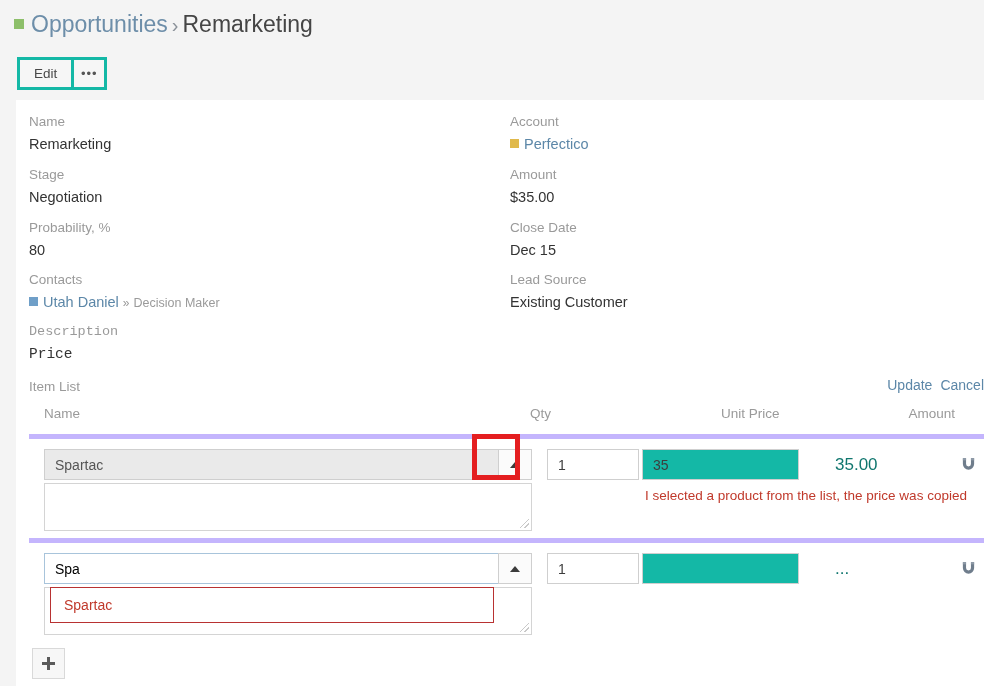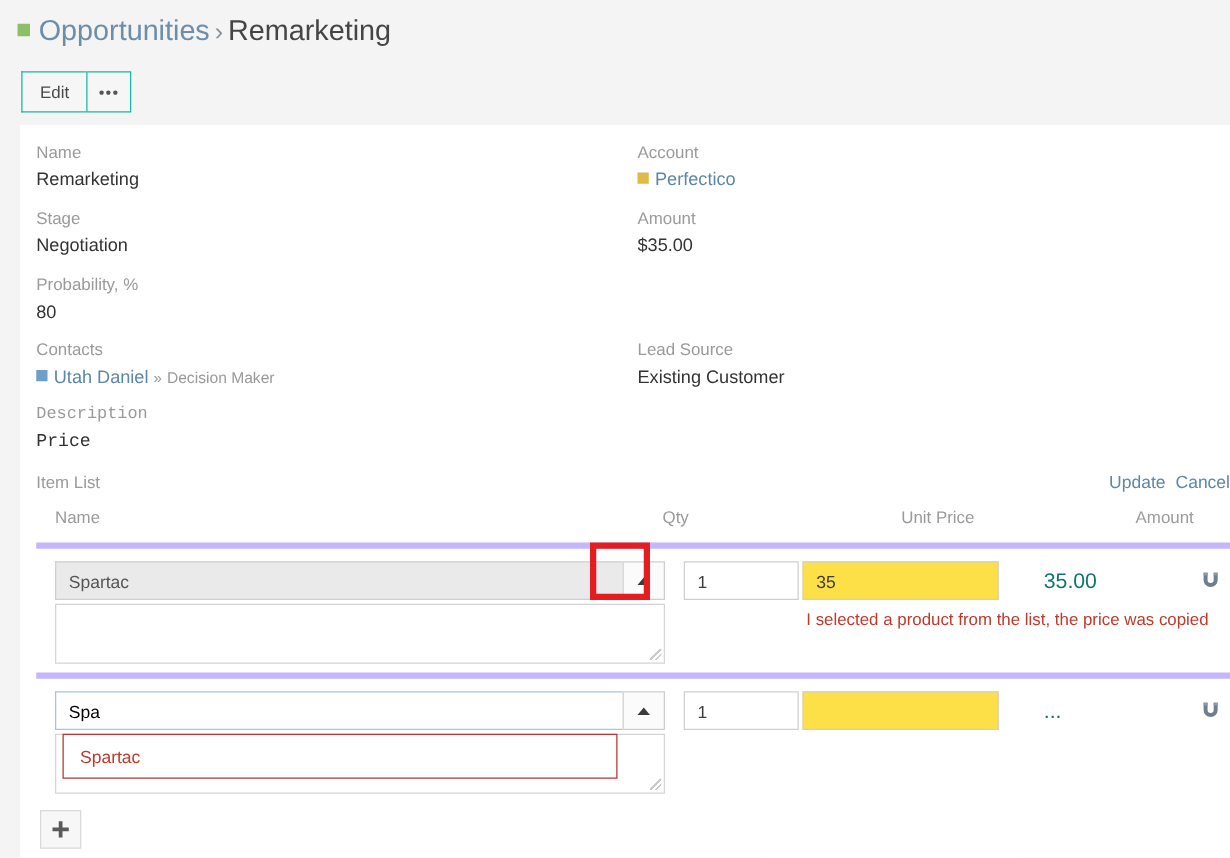--- a/index.html
+++ b/index.html
@@ -25,21 +25,21 @@
   .sq-yellow { background: #e0b94b; }
   .sq-blue { background: #6f9fc8; }
   #crumb-parent { color: #6d8ea9; }
   #crumb-sep { color: #8a9199; margin: 0 4px; font-size: 20px; }
   #crumb-current { color: #454545; }
 
   
   #toolbar { position: absolute; left: 17px; top: 57px; display: flex; }
   .tb-btn {
     height: 33px; background: #f6f6f6;
-    border: 1px solid #14b8a6;
+    border: 3px solid #14b8a6;
     color: #484848; font-size: 13.5px;
     display: flex; align-items: center; justify-content: center;
     cursor: pointer;
   }
   #edit-button { padding: 0 14px; border-right: none; }
   #more-button { width: 36px; letter-spacing: 1px; font-size: 13px; color: #555; }
 
   
   #panel {
     position: absolute; left: 16px; top: 100px;
@@ -122,21 +122,21 @@
   .qty-input {
     position: absolute; left: 518px; top: 10px;
     width: 92px; height: 31px;
     border: 1px solid #cfcfcf; background: #fff;
     font-size: 14px; color: #3d3d3d; padding: 0 10px; outline: none;
     font-family: "Liberation Sans", sans-serif;
   }
   .unit-input {
     position: absolute; left: 613px; top: 10px;
     width: 157px; height: 31px;
-    border: 1px solid #cfcfcf; background: #fde047;
+    border: 1px solid #cfcfcf; background: #14b8a6;
     font-size: 14px; color: #3d3d3d; padding: 0 10px; outline: none;
     font-family: "Liberation Sans", sans-serif;
   }
   .amt-cell {
     position: absolute; left: 806px; top: 10px; width: 120px;
     height: 31px; line-height: 31px; text-align: left;
     font-size: 17px; color: #0f766e;
   }
   .row-icons {
     position: absolute; left: 932px; top: 10px;
@@ -234,20 +234,24 @@
     <div class="f-value">
       <span class="sq sq-yellow" style="width:9px;height:9px;vertical-align:1px;margin-right:5px;"></span><span class="lnk">Perfectico</span>
     </div>
   </div>
 
   <div class="field" style="left:494px; top:66px;">
     <div class="f-label">Amount</div>
     <div class="f-value">$35.00</div>
   </div>
 
+  <div class="field" style="left:494px; top:119px;">
+    <div class="f-label">Close Date</div>
+    <div class="f-value">Dec 15</div>
+  </div>
 
   <div class="field" style="left:494px; top:171px;">
     <div class="f-label">Lead Source</div>
     <div class="f-value">Existing Customer</div>
   </div>
 
   <div id="itemlist-head">
     <span id="itemlist-title">Item List</span>
     <span id="itemlist-actions">
       <span>Update</span><span>Cancel</span>

